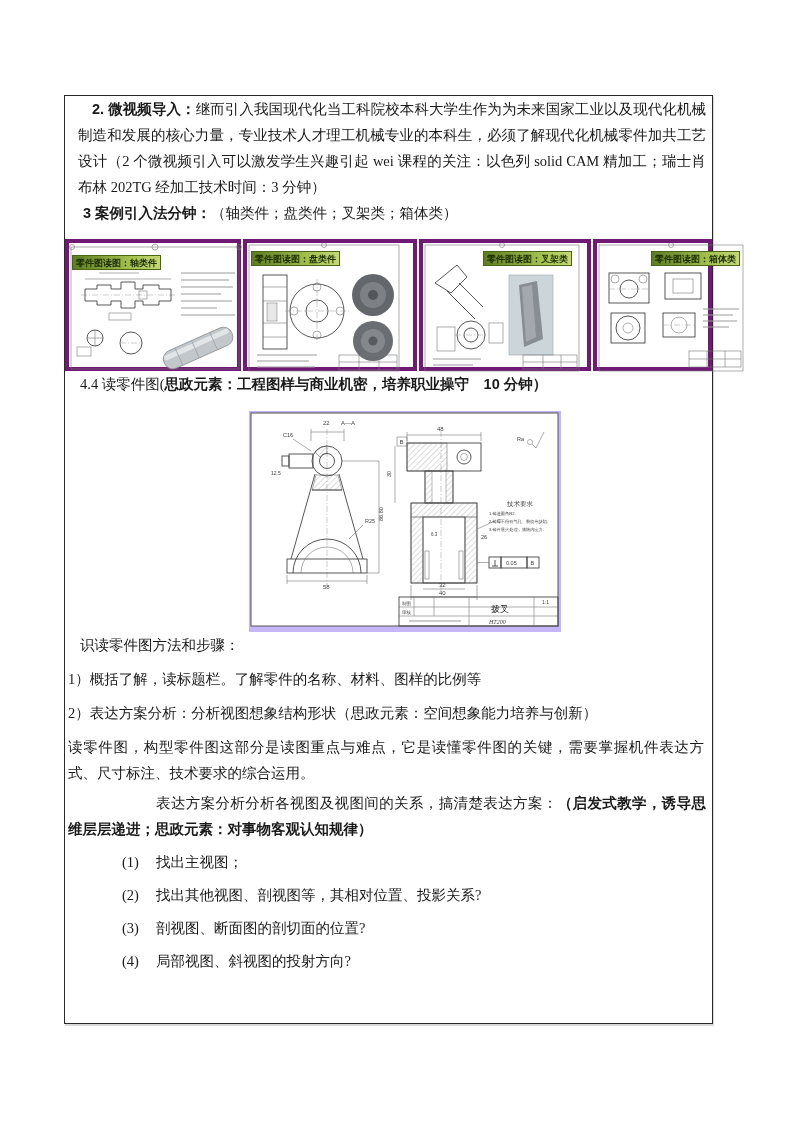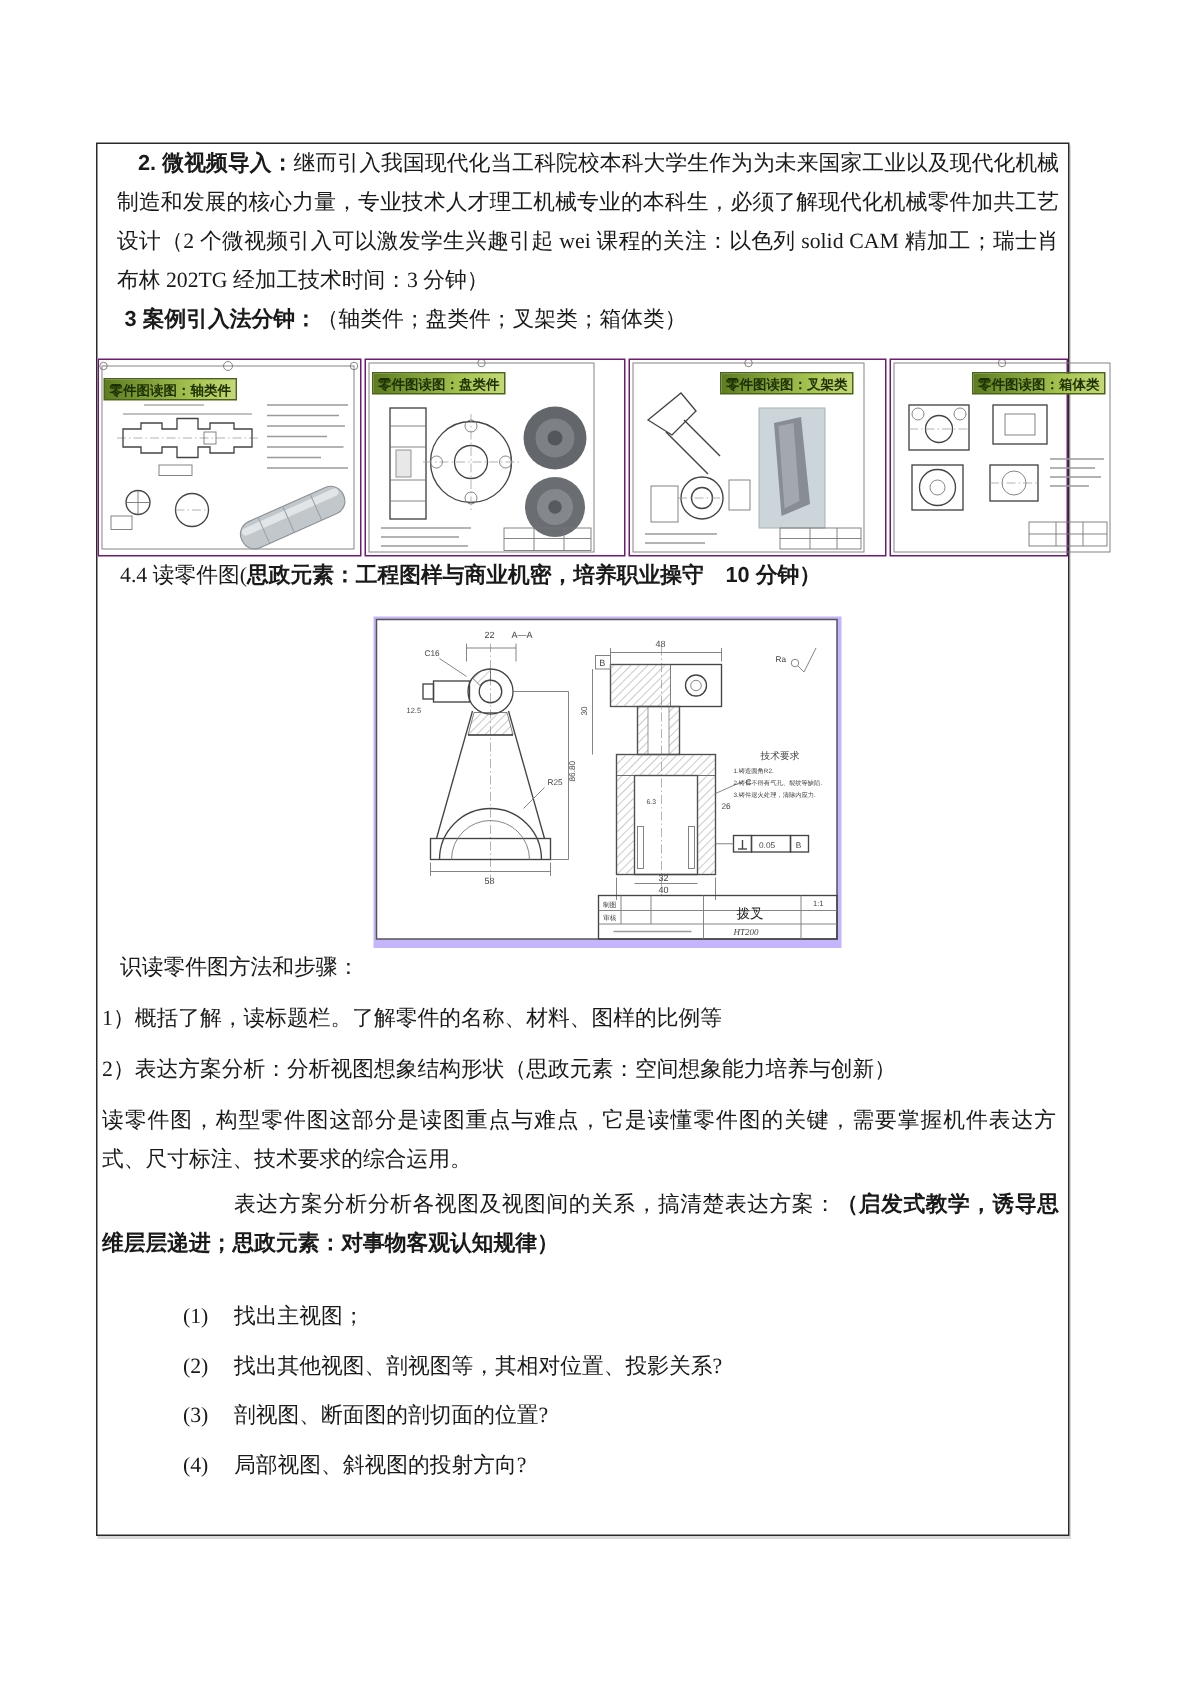--- a/index.html
+++ b/index.html
@@ -6,33 +6,33 @@
   .page{position:relative;width:794px;height:1123px;background:#ffffff;overflow:hidden;
         font-family:"Liberation Serif","DejaVu Serif",serif;color:#1a1a1a;}
   .cell{position:absolute;left:64px;top:95px;width:649px;height:929px;
         border:1px solid #2a2a2a;box-shadow:1px 2px 0 rgba(0,0,0,0.15);background:#fff;box-sizing:border-box;}
   .cell p{margin:0;font-size:14.5px;line-height:26px;}
   .hei{font-family:"Liberation Sans","DejaVu Sans",sans-serif;font-weight:700;}
   .just{text-align:justify;}
   .p1{margin-top:5px;padding:0 6px 0 13px;text-indent:14px;}
   .p2{margin-top:9px;padding-left:18px;}
   .thumbs{margin-top:13px;display:flex;gap:2px;padding-left:0px;height:132px;}
-  .thumb{position:relative;margin:0;background:#fff;border:1px solid #701a75;box-sizing:border-box;}
+  .thumb{position:relative;margin:0;background:#fff;border:4px solid #701a75;box-sizing:border-box;}
   .thumb svg{display:block;}
   .glabel{position:absolute;height:15px;line-height:15px;padding:0 3px;
           font-family:"Liberation Sans","DejaVu Sans",sans-serif;font-weight:700;font-size:9px;color:#1e3003;
           background:linear-gradient(90deg,#5d7d20,#a9c653 70%,#c4d876);border:1px solid #4a6418;
           white-space:nowrap;box-sizing:border-box;}
   .p3{margin-top:19px;padding-left:15px;}
   .p4{margin-top:10px;padding-left:22px;}
   .bigdraw{margin:14px 0 0 184px;width:312px;height:221px;background:#c4b5fd;}
   .p5{margin-top:17px;padding-left:15px;}
   .flush{margin-top:8px !important;padding-left:3px;padding-right:8px;}
   .scheme{margin-top:4px !important;padding-left:3px;padding-right:6px;text-indent:88px;line-height:27px;}
-  .list{margin:26px 0 0 0;padding:0;list-style:none;}
+  .list{margin:10px 0 0 0;padding:0;list-style:none;}
   .list li{padding-left:57px;font-size:14.5px;line-height:20px;margin-bottom:13px;}
   .list .num{display:inline-block;width:34px;}
   .dline{stroke:#444;stroke-width:0.9;fill:none;}
   .thin{stroke:#777;stroke-width:0.6;fill:none;}
   .cl{stroke:#999;stroke-width:0.5;stroke-dasharray:6 2 1 2;fill:none;}
   .dim{font-family:"Liberation Sans","DejaVu Sans",sans-serif;fill:#444;}
   .txtln{stroke:#9a9a9a;stroke-width:1;}
 </style>
 </head>
 <body>

